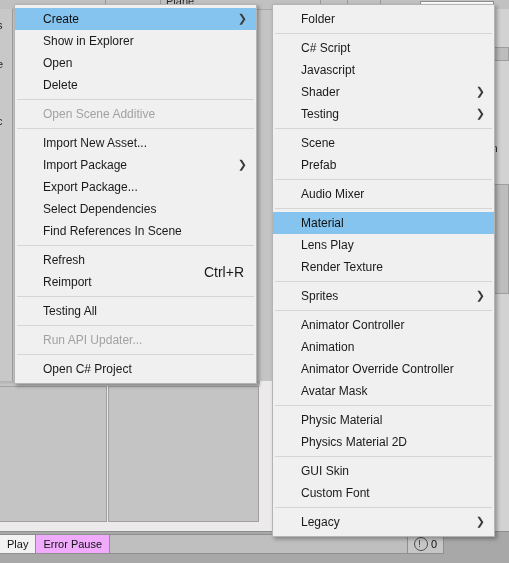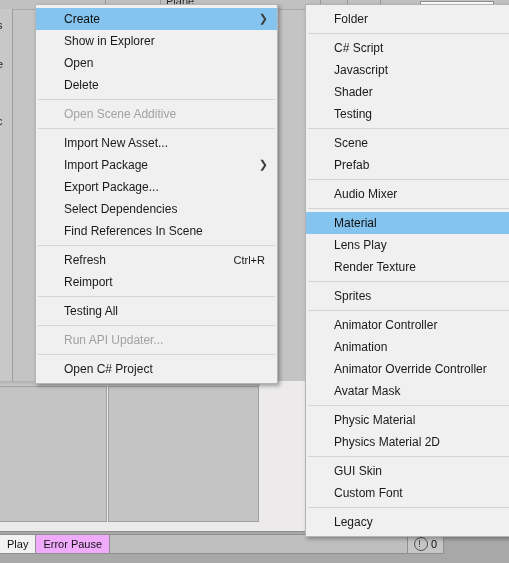--- a/index.html
+++ b/index.html
@@ -194,29 +194,28 @@
 
   
   .menu {
     position: absolute;
     background: #f1f0f0;
     border: 1px solid #b4b4b4;
     box-shadow: 2px 2px 4px rgba(0,0,0,0.32);
     box-sizing: border-box;
     z-index: 50;
     padding: 3px 0;
-    margin-left: 21px;
   }
   #menu-context {
     left: 14px;
     top: 4px;
     width: 243px;
   }
   #menu-create {
-    left: 284px;
+    left: 272px;
     top: 4px;
     width: 223px;
   }
   .menu-item {
     position: relative;
     height: 22px;
     line-height: 22px;
     padding: 0 8px 0 28px;
     font-size: 12px;
     color: #1a1a1a;
@@ -227,22 +226,22 @@
   .menu-item.disabled {
     color: #a2a2a2;
   }
   .menu-item.selected {
     background: #84c4ee;
     color: #101010;
   }
   .menu-item .shortcut {
     position: absolute;
     right: 12px;
-    top: 0;
-    font-size: 11px;
+    top: 12px;
+    font-size: 14px;
     color: #1a1a1a;
   }
   .menu-item .arrow {
     position: absolute;
     right: 9px;
     top: 0;
     font-size: 11px;
     color: #3c3c3c;
     font-family: "DejaVu Sans", sans-serif;
   }

